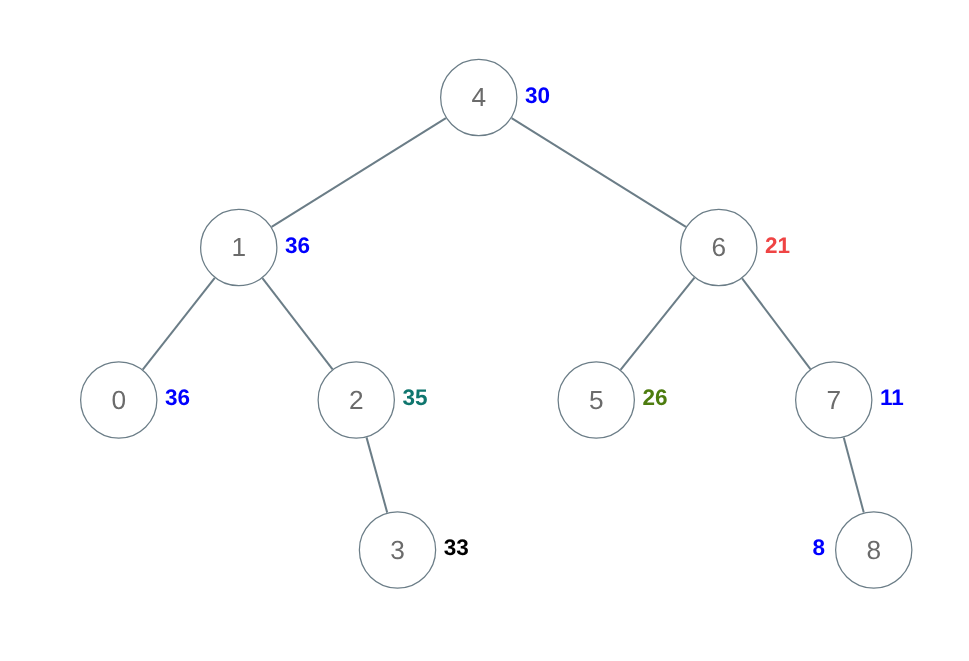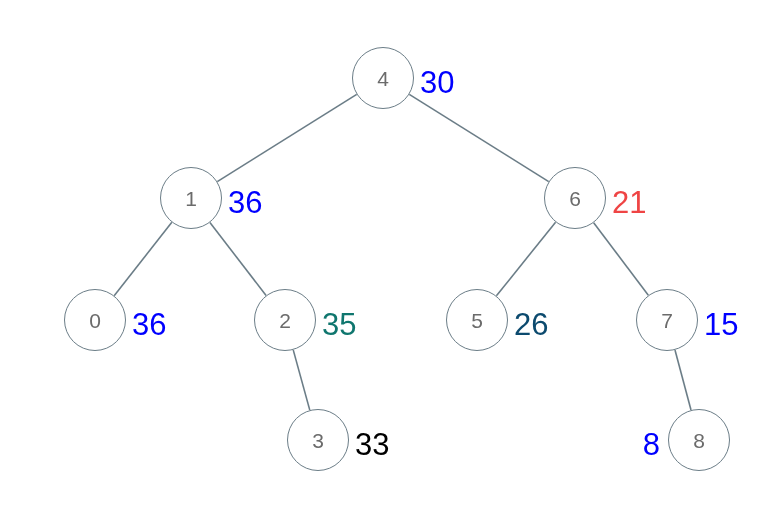--- a/index.html
+++ b/index.html
@@ -35,22 +35,22 @@
     justify-content: center;
   }
   .tree-node .node-id {
     font-size: 21px;
     line-height: 1;
     color: #6b6b6b;
     user-select: none;
   }
   .node-label {
     position: absolute;
-    font-size: 31px;
-    font-weight: normal;
+    font-size: 18px;
+    font-weight: bold;
     line-height: 1;
     white-space: nowrap;
     user-select: none;
   }
   .node-label.label-right { text-align: left; }
   .node-label.label-left  { text-align: right; }
 </style>
 </head>
 <body>
 
@@ -82,25 +82,25 @@
         <span class="node-id" style="color: rgb(107, 107, 107);">0</span>
       </div>
       <div class="node-label label-right" style="color: rgb(0, 0, 255); top: 309px; left: 132px;">36</div>
       <div class="tree-node" style="width: 62px; height: 62px; left: 254px; top: 289px; border: 1.6px solid rgb(107, 125, 135); background: rgb(255, 255, 255);">
         <span class="node-id" style="color: rgb(107, 107, 107);">2</span>
       </div>
       <div class="node-label label-right" style="color: #0f766e; top: 309px; left: 322px;">35</div>
       <div class="tree-node" style="width: 62px; height: 62px; left: 446px; top: 289px; border: 1.6px solid rgb(107, 125, 135); background: rgb(255, 255, 255);">
         <span class="node-id" style="color: rgb(107, 107, 107);">5</span>
       </div>
-      <div class="node-label label-right" style="color: #0c4a6e; top: 309px; left: 514px;">26</div>
+      <div class="node-label label-right" style="color: #4d7c0f; top: 309px; left: 514px;">26</div>
       <div class="tree-node" style="width: 62px; height: 62px; left: 636px; top: 289px; border: 1.6px solid rgb(107, 125, 135); background: rgb(255, 255, 255);">
         <span class="node-id" style="color: rgb(107, 107, 107);">7</span>
       </div>
-      <div class="node-label label-right" style="color: rgb(0, 0, 255); top: 309px; left: 704px;">15</div>
+      <div class="node-label label-right" style="color: rgb(0, 0, 255); top: 309px; left: 704px;">11</div>
       <div class="tree-node" style="width: 62px; height: 62px; left: 287px; top: 409px; border: 1.6px solid rgb(107, 125, 135); background: rgb(255, 255, 255);">
         <span class="node-id" style="color: rgb(107, 107, 107);">3</span>
       </div>
       <div class="node-label label-right" style="color: #000000; top: 429px; left: 355px;">33</div>
       <div class="tree-node" style="width: 62px; height: 62px; left: 668px; top: 409px; border: 1.6px solid rgb(107, 125, 135); background: rgb(255, 255, 255);">
         <span class="node-id" style="color: rgb(107, 107, 107);">8</span>
       </div>
       <div class="node-label label-left" style="color: rgb(0, 0, 255); top: 429px; right: 115px;">8</div>
     </div>
 </div>

